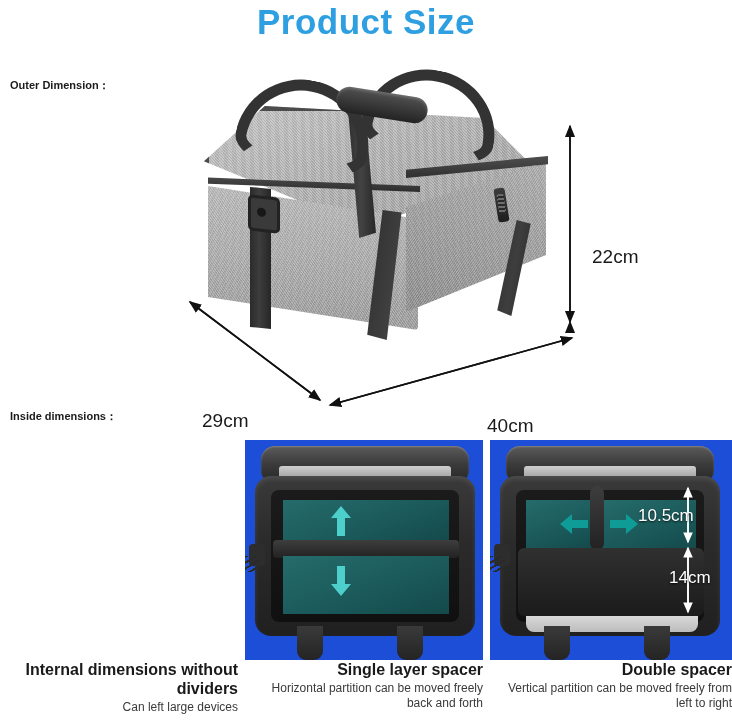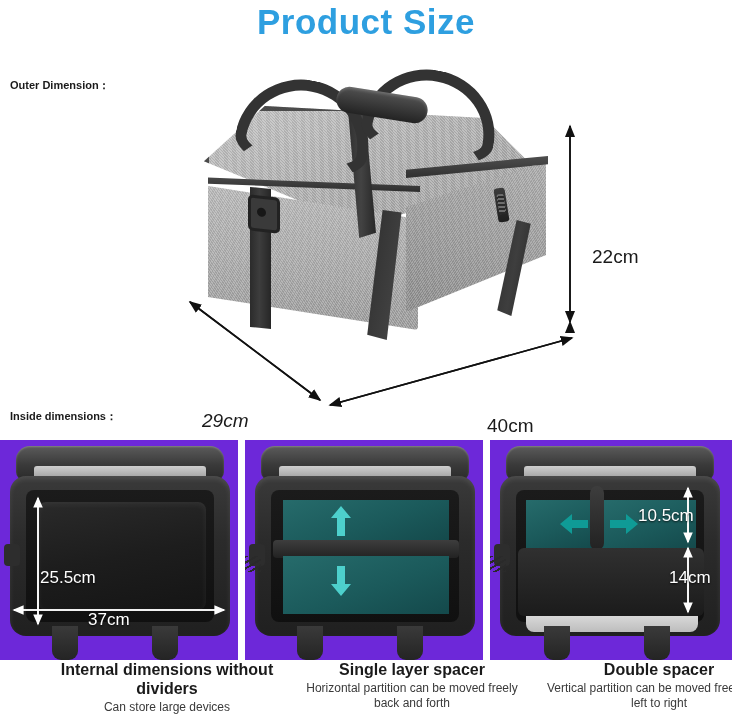--- a/index.html
+++ b/index.html
@@ -250,37 +250,37 @@
     height: 340px;
     overflow: visible;
   }
   .dim-label {
     position: absolute;
     font-size: 19px;
     color: #1a1a1a;
     white-space: nowrap;
   }
   #label-22 { left: 592px; top: 186px; text-align: right; }
-  #label-29 { left: 202px; top: 350px; font-style: italic; }
+  #label-29 { left: 202px; top: 350px; }
   #label-40 { left: 487px; top: 355px; }
 
   
   .panels {
     position: absolute;
     left: 0;
     top: 440px;
     width: 732px;
     height: 220px;
   }
   .panel {
     position: absolute;
     top: 0;
     width: 238px;
     height: 220px;
-    background: #6d28d9;
+    background: #1d4ed8;
     overflow: hidden;
   }
   #panel-1 { left: 0px; }
   #panel-2 { left: 245px; }
   #panel-3 { left: 490px; width: 242px; }
 
   
   .case-lid {
     position: absolute;
     left: 16px;
@@ -430,22 +430,21 @@
   .captions {
     position: absolute;
     left: 0;
     top: 660px;
     width: 732px;
     height: 65px;
   }
   .caption {
     position: absolute;
     top: 0;
-    text-align: center;
-    padding-left: 48px;
+    text-align: right;
   }
   #caption-1 { left: 0px;   width: 238px; }
   #caption-2 { left: 245px; width: 238px; }
   #caption-3 { left: 490px; width: 242px; }
   .caption-title {
     font-size: 16px;
     font-weight: bold;
     color: #1a1a1a;
     line-height: 19px;
   }
@@ -505,43 +504,20 @@
 
   <div class="dim-label" id="label-22">22cm</div>
   <div class="dim-label" id="label-29">29cm</div>
   <div class="dim-label" id="label-40">40cm</div>
 </div>
 
 <div class="section-label" id="inside-dim-label">Inside dimensions：</div>
 
 <div class="panels">
 
-  <div class="panel" id="panel-1">
-    <div class="case-lid"></div>
-    <div class="case-lid-inner"></div>
-    <div class="case-body"></div>
-    <div class="case-cavity"></div>
-    <div class="pouch"></div>
-    <div class="side-buckle"></div>
-    <div class="strap-tab left"></div>
-    <div class="strap-tab right"></div>
-    <svg class="panel-svg" viewBox="0 0 238 220">
-      <defs>
-        <marker id="wh" markerWidth="8" markerHeight="8" refX="6" refY="3" orient="auto">
-          <path d="M0,0 L7,3 L0,6 z" fill="#ffffff"></path>
-        </marker>
-      </defs>
-      <line x1="38" y1="58" x2="38" y2="184" stroke="#fff" stroke-width="1.6" marker-end="url(#wh)"></line>
-      <line x1="38" y1="184" x2="38" y2="58" stroke="#fff" stroke-width="1.6" marker-end="url(#wh)"></line>
-      <line x1="14" y1="170" x2="224" y2="170" stroke="#fff" stroke-width="1.6" marker-end="url(#wh)"></line>
-      <line x1="224" y1="170" x2="14" y2="170" stroke="#fff" stroke-width="1.6" marker-end="url(#wh)"></line>
-    </svg>
-    <div class="panel-dim" id="dim-255">25.5cm</div>
-    <div class="panel-dim" id="dim-37">37cm</div>
-  </div>
 
   <div class="panel" id="panel-2">
     <div class="case-lid"></div>
     <div class="case-lid-inner"></div>
     <div class="case-body"></div>
     <div class="case-cavity"></div>
     <div class="teal teal-upper"></div>
     <div class="divider-bar divider-h"></div>
     <div class="teal teal-lower"></div>
     <div class="side-buckle"></div>
@@ -582,21 +558,21 @@
       <line x1="198" y1="172" x2="198" y2="108" stroke="#fff" stroke-width="1.6" marker-end="url(#wh3)"></line>
     </svg>
     <div class="panel-dim" id="dim-105">10.5cm</div>
     <div class="panel-dim" id="dim-14">14cm</div>
   </div>
 </div>
 
 <div class="captions">
   <div class="caption" id="caption-1">
     <div class="caption-title">Internal dimensions without dividers</div>
-    <div class="caption-sub">Can store large devices</div>
+    <div class="caption-sub">Can left large devices</div>
   </div>
   <div class="caption" id="caption-2">
     <div class="caption-title">Single layer spacer</div>
     <div class="caption-sub">Horizontal partition can be moved freely back and forth</div>
   </div>
   <div class="caption" id="caption-3">
     <div class="caption-title">Double spacer</div>
     <div class="caption-sub">Vertical partition can be moved freely from left to right</div>
   </div>
 </div>

